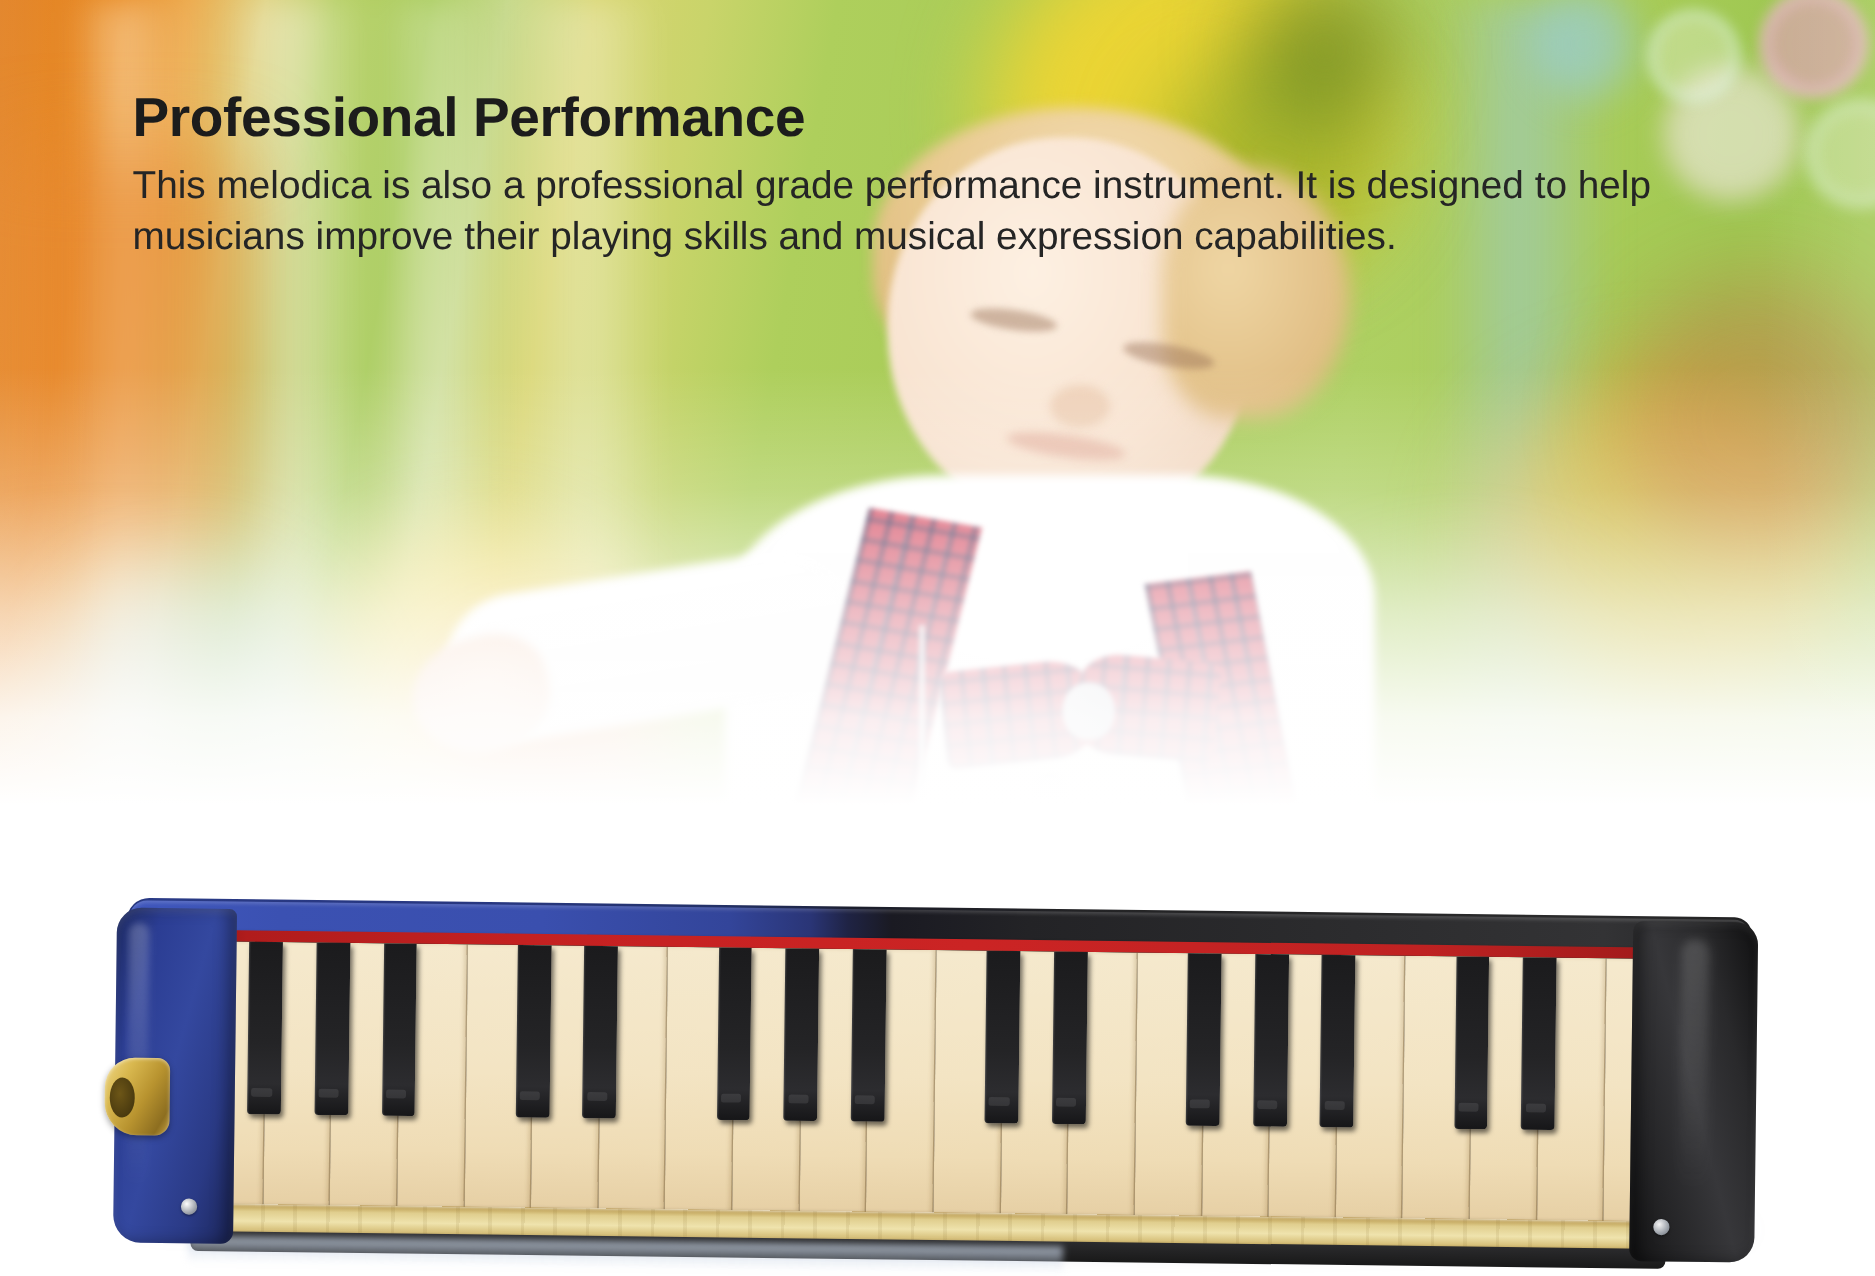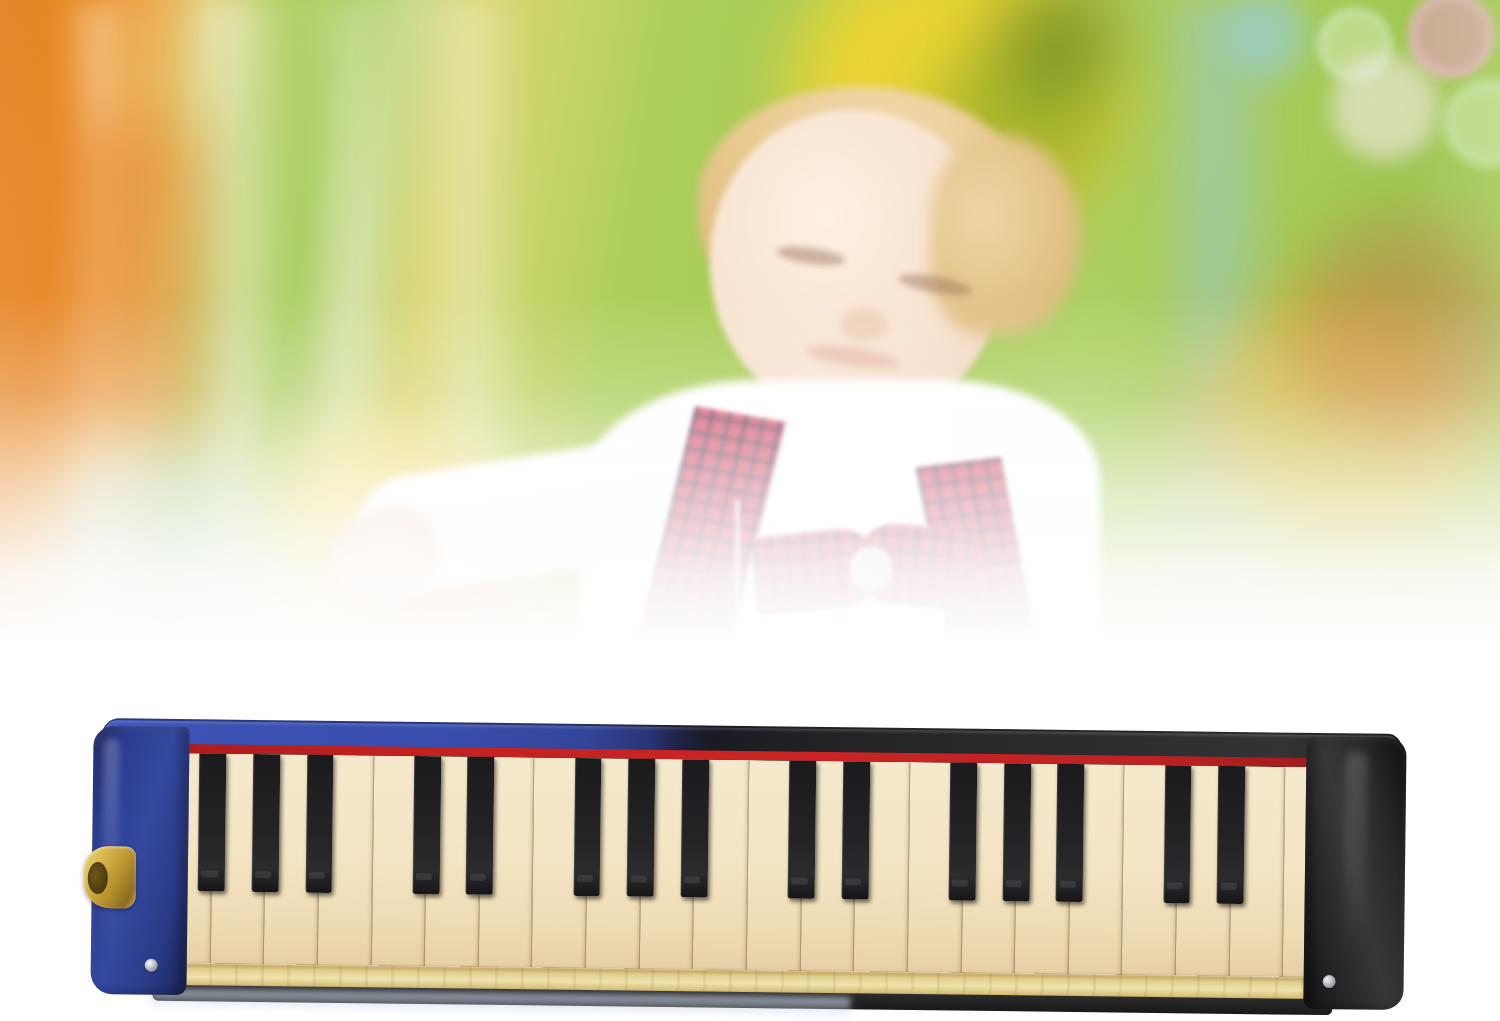--- a/index.html
+++ b/index.html
@@ -368,20 +368,24 @@
 
       <div class="cord"></div>
       <div class="btn btn1"></div>
       <div class="btn btn2"></div>
     </div>
 
     <div id="fade"></div>
     <div id="fade-edges"></div>
   </div>
 
+  <div id="copy">
+    <div id="headline">Professional Performance</div>
+    <div id="subcopy">This melodica is also a professional grade performance instrument. It is designed to help musicians improve their playing skills and musical expression capabilities.</div>
+  </div>
 
   <div id="melodica">
     <div id="mel-inner">
       <div id="mel-shadow"></div>
       <div id="shell"></div>
       <div id="rail"></div>
       <div id="redline"></div>
 
       <div id="keybed">
           <div class="wk" style="left: 0px; width: 53.6364px;"></div>

